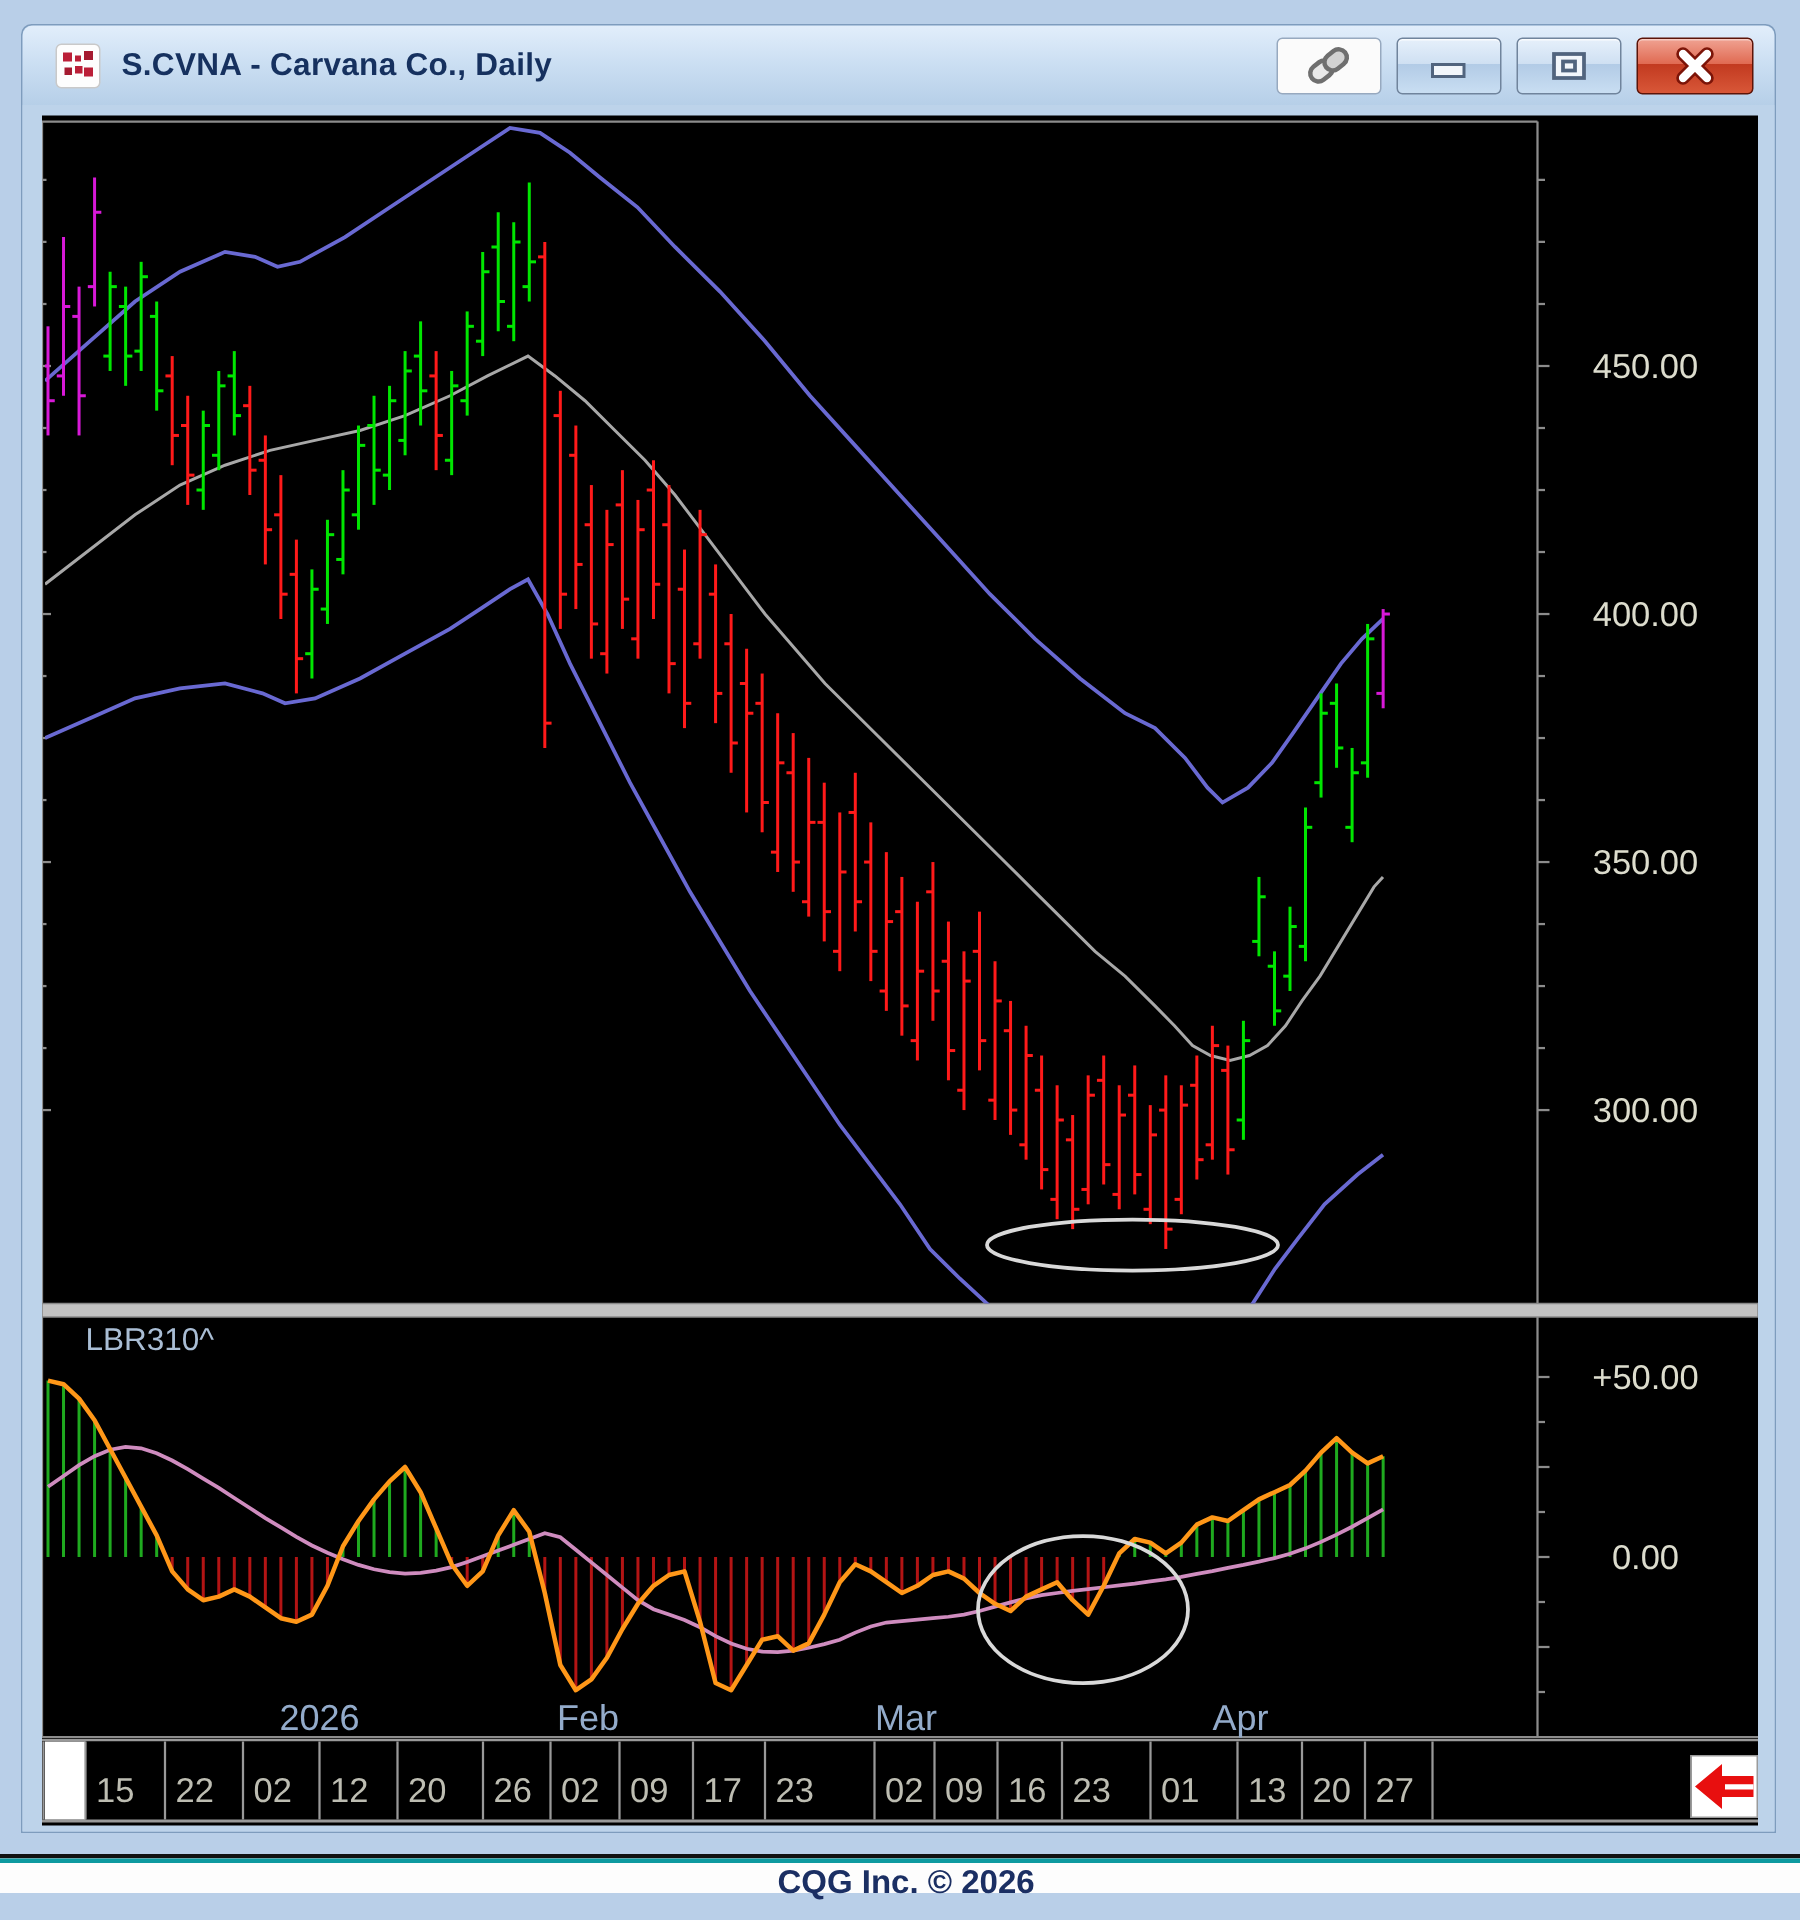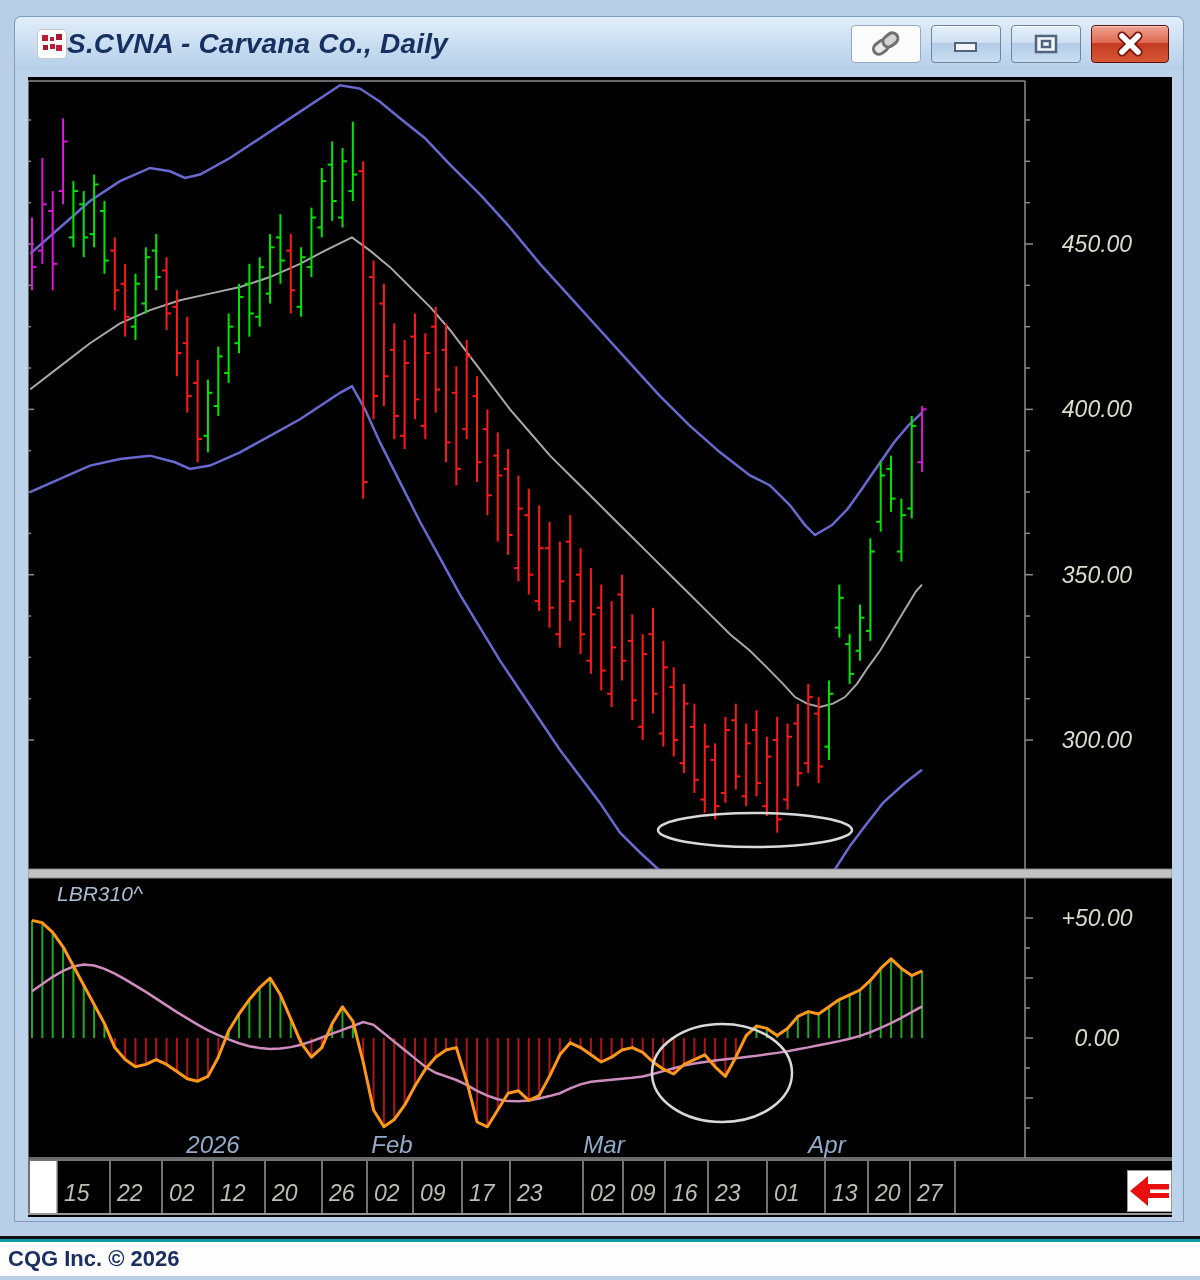--- a/index.html
+++ b/index.html
@@ -6,41 +6,41 @@
   body{width:1200px;height:1280px;position:relative;background:#b9cfe8;
        font-family:"Liberation Sans",sans-serif;overflow:hidden;}
   #app-window{position:absolute;left:14px;top:16px;width:1170px;height:1206px;
        background:#bdd3ea;border:1px solid #7e9cbd;border-radius:7px 7px 0 0;box-sizing:border-box;}
   #titlebar{position:absolute;left:0;top:0;right:0;height:53px;
        background:linear-gradient(#e2eefb 0%,#cadef2 50%,#b6cfe8 100%);
        border-bottom:1px solid #93b1cf;border-radius:7px 7px 0 0;
        display:flex;align-items:center;}
   #title-icon{width:28px;height:28px;background:#fdfdfd;border:1px solid #c9c9c9;
        border-radius:4px;margin-left:22px;position:relative;flex:0 0 auto;}
-  #title-text{color:#16315f;font-size:28px;font-weight:bold;
-       white-space:nowrap;letter-spacing:0.2px;font-style:italic;}
+  #title-text{color:#16315f;font-size:21px;font-weight:bold;margin-left:14px;
+       white-space:nowrap;letter-spacing:0.2px;}
   .btn-row{margin-left:auto;margin-right:14px;display:flex;align-items:center;gap:10px;}
   .tb-btn{height:38px;border-radius:4px;box-sizing:border-box;display:flex;
        align-items:center;justify-content:center;cursor:pointer;}
   .btn-link{width:70px;background:#fbfbfb;border:1px solid #97a9bf;}
   .btn-blue{width:70px;border:1px solid #70849c;
        background:linear-gradient(#e6f0fb 0%,#cfe0f2 46%,#b2cbe6 47%,#c9def2 100%);
        box-shadow:inset 0 1px 0 rgba(255,255,255,.8);}
   .btn-close{width:78px;border:1px solid #5c1408;
        background:linear-gradient(#f0a292 0%,#e06a52 46%,#c23a20 47%,#d85738 100%);
        box-shadow:inset 0 1px 0 rgba(255,255,255,.45);}
   #content{position:absolute;left:0;top:53px;right:0;bottom:0;background:#bdd3ea;}
-  #chart-black{position:absolute;left:13px;top:7px;width:1144px;height:1140px;background:#000;font-style:italic;}
+  #chart-black{position:absolute;left:13px;top:7px;width:1144px;height:1140px;background:#000;}
   #chart-svg{position:absolute;left:0;top:0;}
   #lbr-label{position:absolute;left:8px;top:805px;color:#a9bdd4;font-size:21px;z-index:5;margin-left:21px;}
   #arrow-btn{position:absolute;left:1099px;top:1093px;width:45px;height:42px;
        background:#ffffff;border:1px solid #9a9a9a;box-sizing:border-box;cursor:pointer;}
   #status-black-line{position:absolute;left:0;top:1236px;width:1200px;height:3px;background:#111111;}
-  #statusbar{position:absolute;left:0;top:1239px;width:1200px;height:37px;background:#fdfdfd;
-       border-top:3px solid #0e9aa0;box-sizing:border-box;display:flex;align-items:center;}
+  #statusbar{position:absolute;left:0;top:1239px;width:1200px;height:23px;background:#fdfdfd;
+       border-top:3px solid #0e9aa0;box-sizing:border-box;display:flex;align-items:center;flex-direction:column;}
   #status-left{color:#1b2f63;font-size:22px;font-weight:bold;margin-left:8px;white-space:pre;}
   #status-main{color:#1b2f63;font-size:22px;font-weight:bold;margin-left:82px;white-space:pre;}
 </style>
 </head>
 <body>
 
 <div id="app-window">
   <div id="titlebar">
     <div id="title-icon">
       <svg width="28" height="28">

